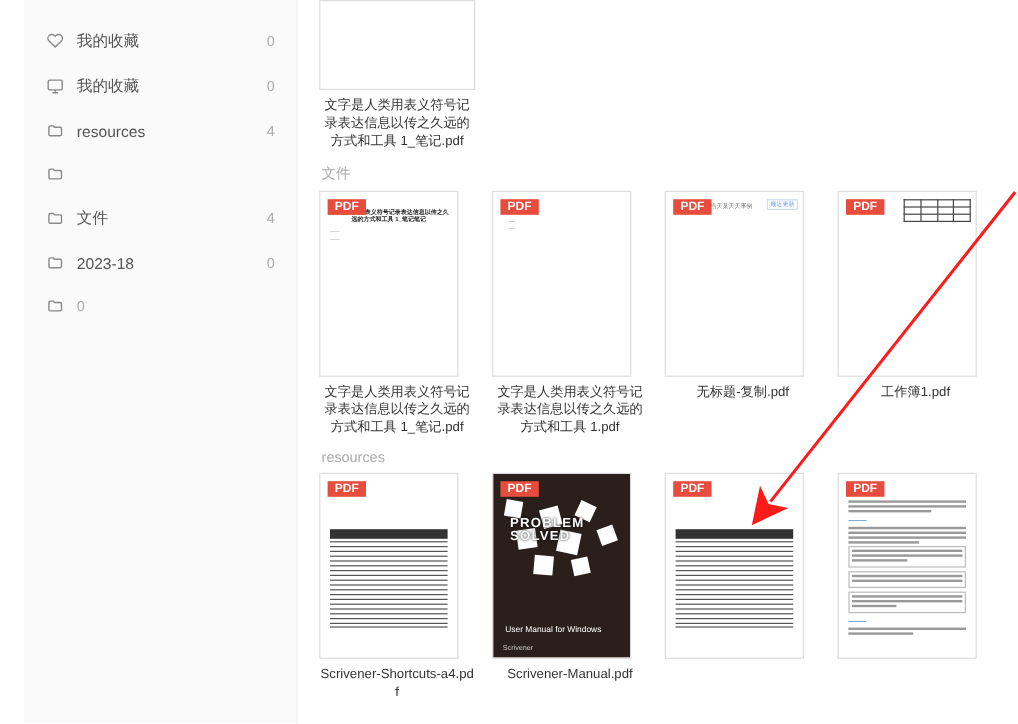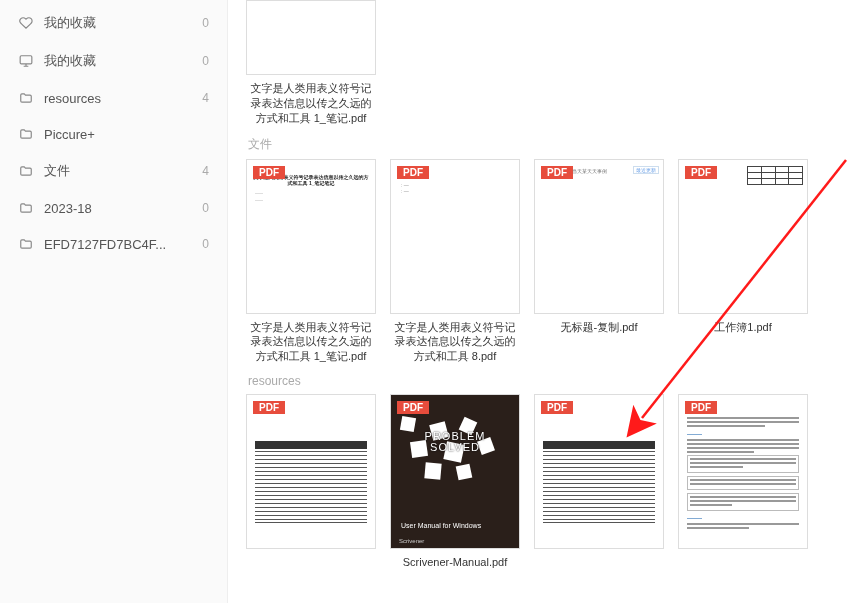--- a/index.html
+++ b/index.html
@@ -11,21 +11,22 @@
     width: 848px;
     height: 603px;
     overflow: hidden;
     position: relative;
   }
   .container { display: flex; height: 100%; }
   .sidebar {
     width: 228px;
     background: #fafafa;
     border-right: 1px solid #eee;
-    padding: 4px 0;
+    padding: 15px 0;
+    margin-left: 20px;
   }
   .side-item {
     display: flex;
     align-items: center;
     padding: 10px 18px;
     color: #555;
     cursor: pointer;
   }
   .side-item .icon {
     width: 16px; height: 16px; margin-right: 10px; color: #888; flex-shrink:0;
@@ -39,21 +40,21 @@
     overflow: hidden;
   }
   .section-title {
     color: #aaa; font-size: 12px; margin: 10px 0 6px 2px;
   }
   .grid {
     display: flex; flex-wrap: wrap; gap: 18px 14px;
   }
   .card { width: 130px; cursor: pointer; }
   .thumb {
-    width: 130px; height: 155px;
+    width: 116px; height: 155px;
     border: 1px solid #ddd;
     background: #fff;
     position: relative;
     overflow: hidden;
   }
   .thumb.short { height: 75px; width:130px; }
   .pdf-badge {
     position: absolute; top: 6px; left: 6px;
     background: #e74c3c; color: #fff;
     font-size: 10px; font-weight: bold;
@@ -121,21 +122,20 @@
         </span>
       <span class="label">resources</span>
       <span class="count">4</span>
     </div>
     <div class="side-item">
       <span class="icon">
           <svg width="14" height="14" viewBox="0 0 24 24" fill="none" stroke="currentColor" stroke-width="2">
             <path d="M3 7a2 2 0 0 1 2-2h4l2 2h8a2 2 0 0 1 2 2v8a2 2 0 0 1-2 2H5a2 2 0 0 1-2-2z"></path>
           </svg>
         </span>
-      <span class="label">Piccure+</span>
       <span class="count"></span>
     </div>
     <div class="side-item">
       <span class="icon">
           <svg width="14" height="14" viewBox="0 0 24 24" fill="none" stroke="currentColor" stroke-width="2">
             <path d="M3 7a2 2 0 0 1 2-2h4l2 2h8a2 2 0 0 1 2 2v8a2 2 0 0 1-2 2H5a2 2 0 0 1-2-2z"></path>
           </svg>
         </span>
       <span class="label">文件</span>
       <span class="count">4</span>
@@ -148,21 +148,20 @@
         </span>
       <span class="label">2023-18</span>
       <span class="count">0</span>
     </div>
     <div class="side-item">
       <span class="icon">
           <svg width="14" height="14" viewBox="0 0 24 24" fill="none" stroke="currentColor" stroke-width="2">
             <path d="M3 7a2 2 0 0 1 2-2h4l2 2h8a2 2 0 0 1 2 2v8a2 2 0 0 1-2 2H5a2 2 0 0 1-2-2z"></path>
           </svg>
         </span>
-      <span class="label">EFD7127FD7BC4F...</span>
       <span class="count">0</span>
     </div>
   </div>
 
   <div class="main">
 
     <div class="grid">
       <div class="card">
         <div class="thumb short"></div>
         <div class="card-name">文字是人类用表义符号记录表达信息以传之久远的方式和工具 1_笔记.pdf</div>
@@ -181,21 +180,21 @@
           <div class="doc-smalltext">——</div>
         </div>
         <div class="card-name">文字是人类用表义符号记录表达信息以传之久远的方式和工具 1_笔记.pdf</div>
       </div>
 
       <div class="card">
         <div class="thumb">
           <span class="pdf-badge">PDF</span>
           <div style="position:absolute;top:22px;left:10px;font-size:5px;color:#888;">: —<br>: —</div>
         </div>
-        <div class="card-name">文字是人类用表义符号记录表达信息以传之久远的方式和工具 8.pdf</div>
+        <div class="card-name">文字是人类用表义符号记录表达信息以传之久远的方式和工具 1.pdf</div>
       </div>
 
       <div class="card">
         <div class="thumb">
           <span class="pdf-badge">PDF</span>
           <span class="tiny-note">，当天某天天事例</span>
           <span class="topright-chip">最近更新</span>
         </div>
         <div class="card-name">无标题-复制.pdf</div>
       </div>
@@ -254,37 +253,38 @@
               <div class="row"></div>
               <div class="row"></div>
               <div class="row"></div>
               <div class="row"></div>
               <div class="row"></div>
               <div class="row"></div>
               <div class="row"></div>
               <div class="row"></div>
           </div>
         </div>
+        <div class="card-name">Scrivener-Shortcuts-a4.pdf</div>
       </div>
 
       <div class="card">
         <div class="thumb">
           <div class="manual-bg"></div>
           <span class="pdf-badge">PDF</span>
           <div class="manual-shapes">
             <span style="top:0;left:0;width:14px;height:14px;transform:rotate(10deg);"></span>
             <span style="top:6px;left:30px;width:16px;height:16px;transform:rotate(-15deg);"></span>
             <span style="top:2px;left:60px;width:14px;height:14px;transform:rotate(25deg);"></span>
             <span style="top:24px;left:10px;width:16px;height:16px;transform:rotate(-8deg);"></span>
             <span style="top:26px;left:44px;width:18px;height:18px;transform:rotate(12deg);"></span>
             <span style="top:22px;left:78px;width:14px;height:14px;transform:rotate(-20deg);"></span>
             <span style="top:46px;left:24px;width:16px;height:16px;transform:rotate(5deg);"></span>
             <span style="top:48px;left:56px;width:14px;height:14px;transform:rotate(-12deg);"></span>
           </div>
-          <div style="position:absolute;top:36px;left:14px;right:14px;color:#fff;font-weight:400;font-size:11px;line-height:1;letter-spacing:1px;text-shadow:0 0 2px #000;text-align:center;">PROBLEM SOLVED</div>
+          <div style="position:absolute;top:36px;left:14px;right:14px;color:#fff;font-weight:700;font-size:11px;line-height:1;letter-spacing:1px;text-shadow:0 0 2px #000;">PROBLEM SOLVED</div>
           <div class="manual-text">User Manual
 for Windows</div>
           <div class="manual-brand">Scrivener</div>
         </div>
         <div class="card-name">Scrivener-Manual.pdf</div>
       </div>
 
       <div class="card">
         <div class="thumb">
           <span class="pdf-badge">PDF</span>

